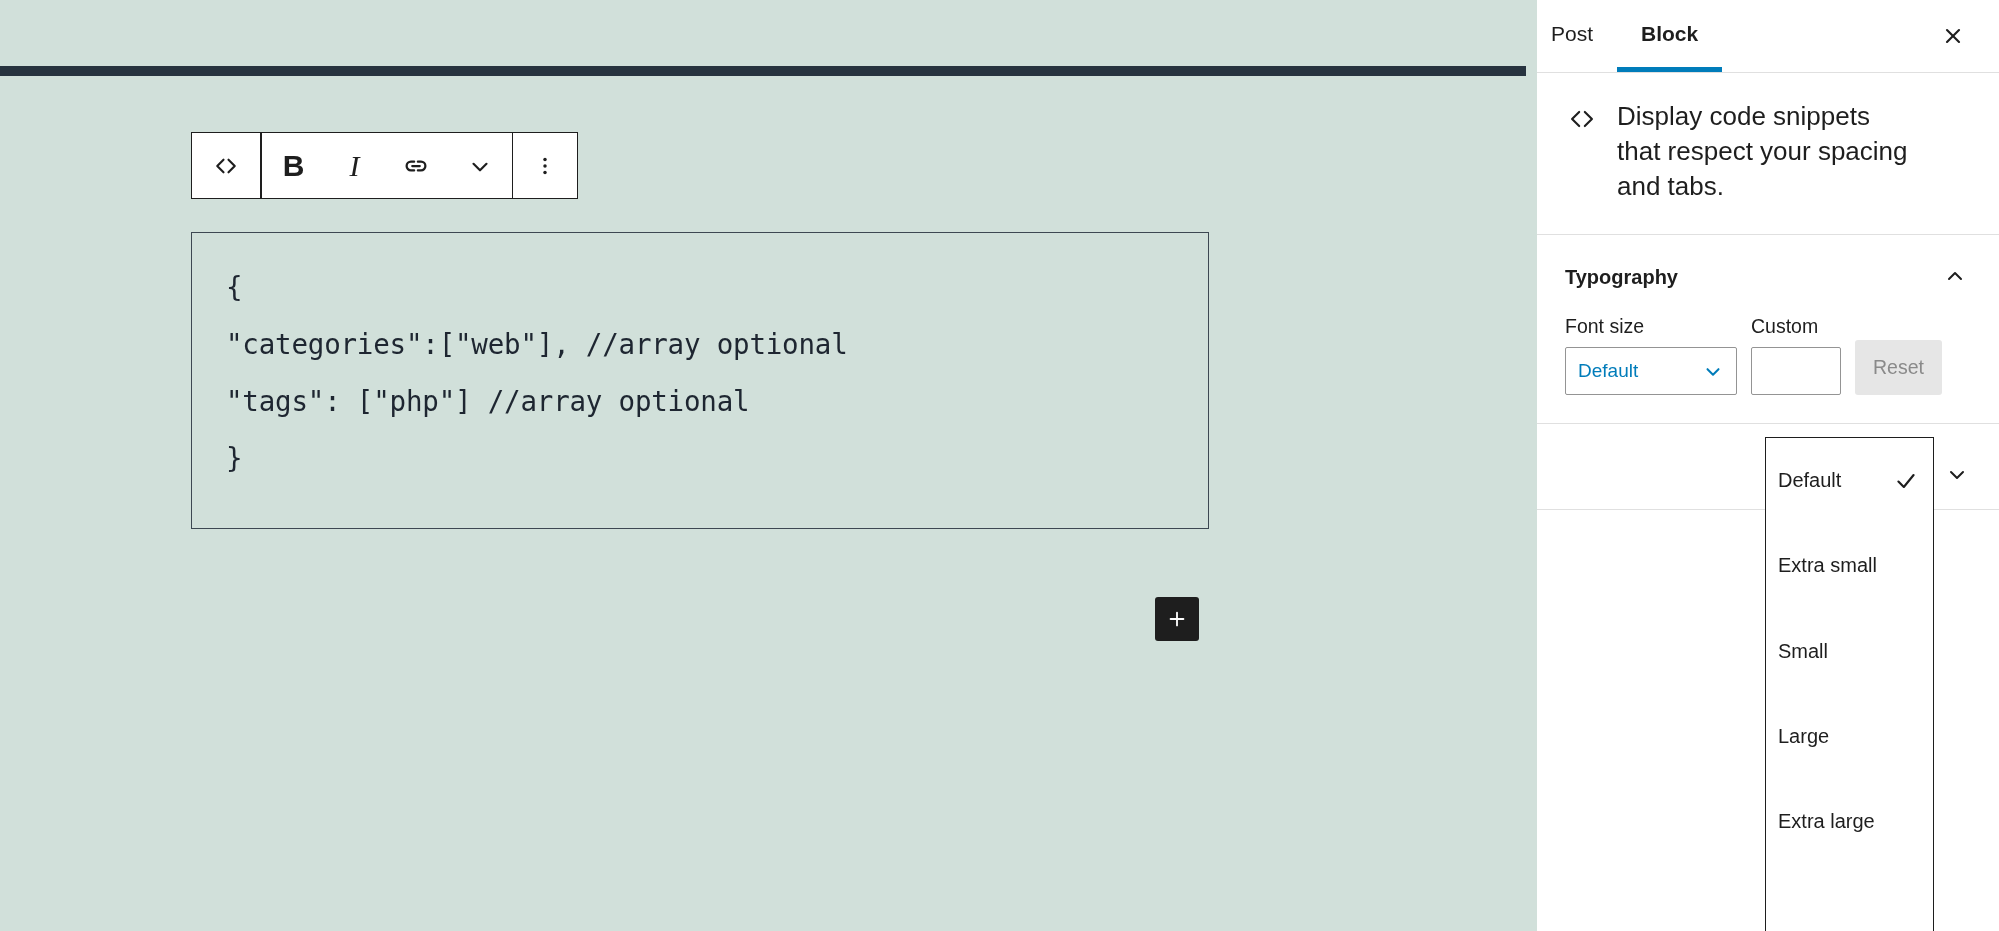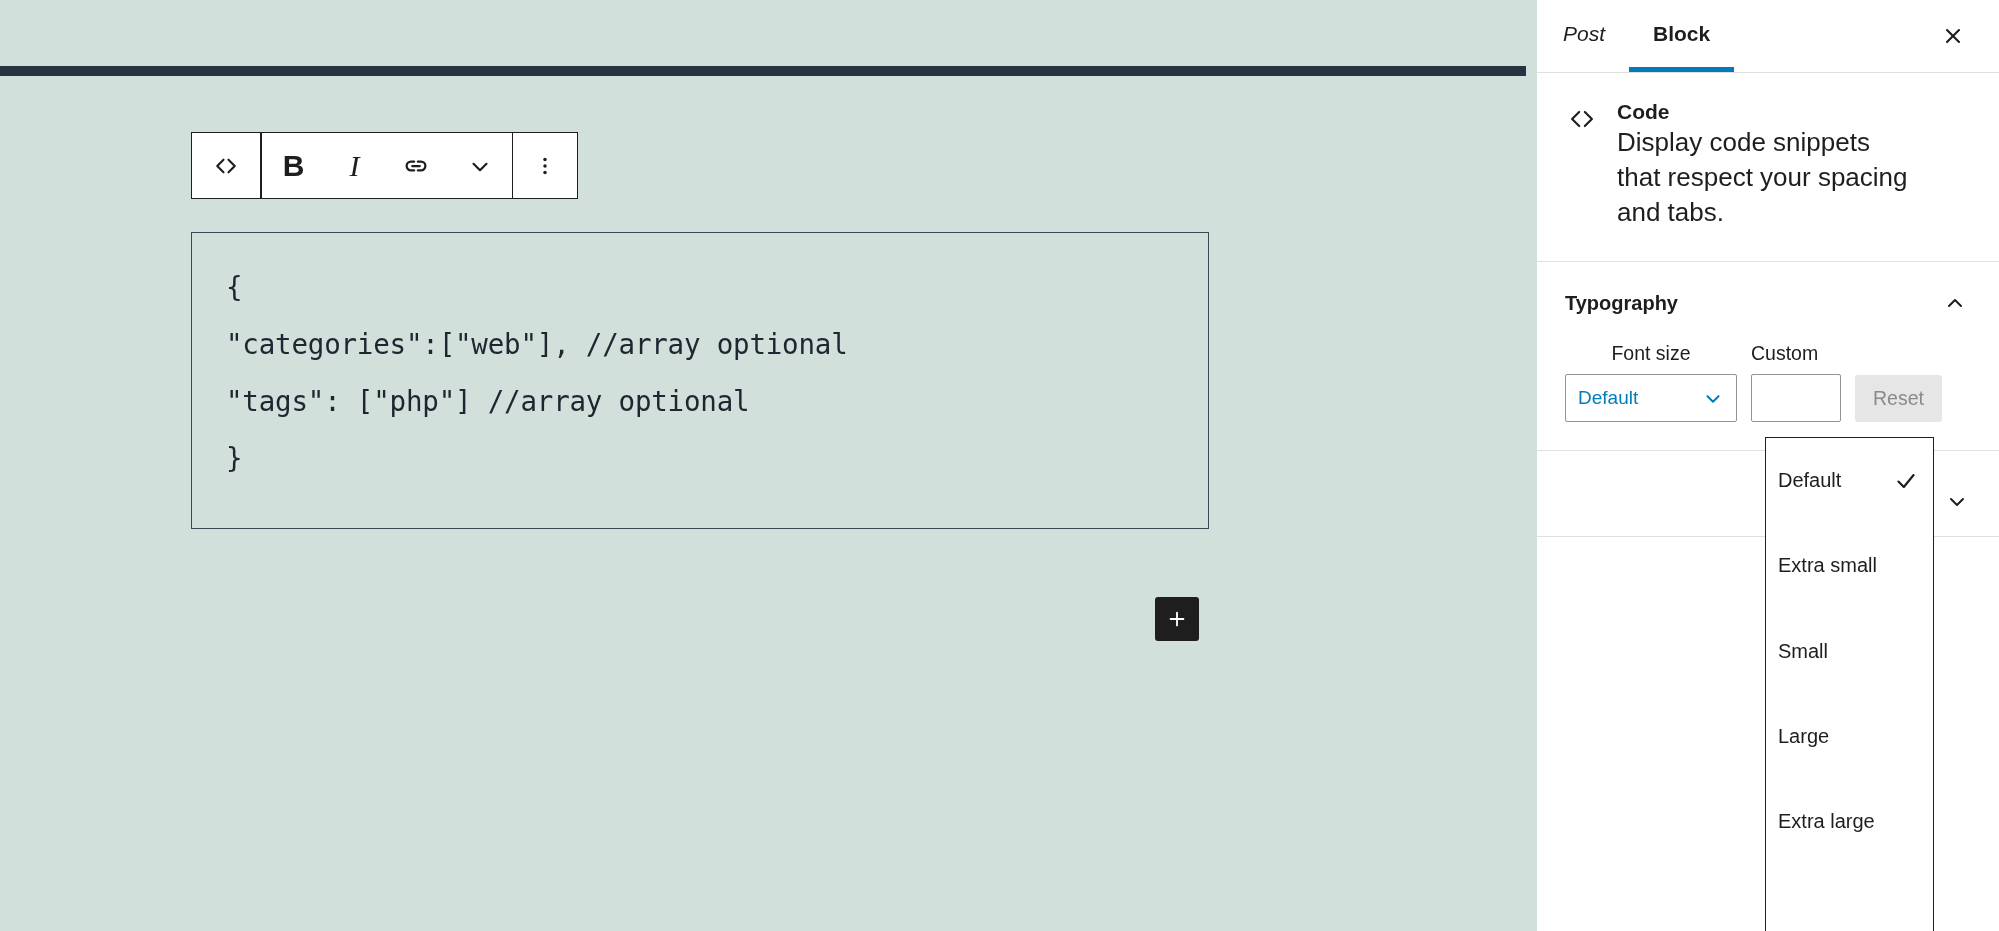--- a/index.html
+++ b/index.html
@@ -138,21 +138,21 @@
     align-items: center;
     background: transparent;
     border: 0;
     border-bottom: 5px solid transparent;
     font-family: "Liberation Sans", sans-serif;
     font-size: 21px;
     color: #1e1e1e;
     cursor: pointer;
     line-height: 1;
   }
-  .tab:first-child { padding-left: 26px; font-style: italic; }
+  .tab:first-child { padding-left: 14px; }
   .tab.active {
     font-weight: 700;
     border-bottom-color: #007cba;
   }
   #close-sidebar {
     position: absolute;
     right: 22px;
     top: 12px;
     width: 48px;
     height: 48px;
@@ -224,21 +224,21 @@
     display: flex;
     align-items: flex-end;
     gap: 14px;
   }
   .field-label {
     font-size: 19.5px;
     color: #1e1e1e;
     margin-bottom: 9px;
     display: block;
   }
-  #fontsize-select-wrap { width: 172px; text-align: center; }
+  #fontsize-select-wrap { width: 172px; }
   #fontsize-select {
     position: relative;
     width: 172px;
     height: 48px;
     border: 1px solid #949494;
     border-radius: 2px;
     background: #ffffff;
     display: flex;
     align-items: center;
     padding: 0 12px;
@@ -262,21 +262,21 @@
     height: 48px;
     border: 1px solid #949494;
     border-radius: 2px;
     background: #ffffff;
     font-family: "Liberation Sans", sans-serif;
     font-size: 19px;
     color: #1e1e1e;
     padding: 0 10px;
   }
   #reset-button {
-    height: 47px;
+    height: 55px;
     padding: 0 18px;
     background: #e6e6e6;
     border: 0;
     border-radius: 3px;
     font-family: "Liberation Sans", sans-serif;
     font-size: 19.5px;
     color: #8a8a8a;
     cursor: default;
   }
 
@@ -403,21 +403,20 @@
   </div>
 
   <div id="block-card">
     <div id="block-card-icon">
       <svg width="34" height="34" viewBox="0 0 24 24" fill="none" stroke="#1e1e1e" stroke-width="1.5" stroke-linecap="round" stroke-linejoin="round">
         <polyline points="10,7 5,12 10,17"></polyline>
         <polyline points="14,7 19,12 14,17"></polyline>
       </svg>
     </div>
     <div>
-      <div id="block-card-title">Code</div>
       <div id="block-card-desc">Display code snippets that respect your spacing and tabs.</div>
     </div>
   </div>
 
   <div id="typography-panel">
     <div class="panel-header">
       <span class="panel-title">Typography</span>
       <button class="panel-toggle">
         <svg width="24" height="24" viewBox="0 0 24 24" fill="none" stroke="#1e1e1e" stroke-width="2" stroke-linecap="round" stroke-linejoin="round">
           <polyline points="6,14 12,8 18,14"></polyline>

